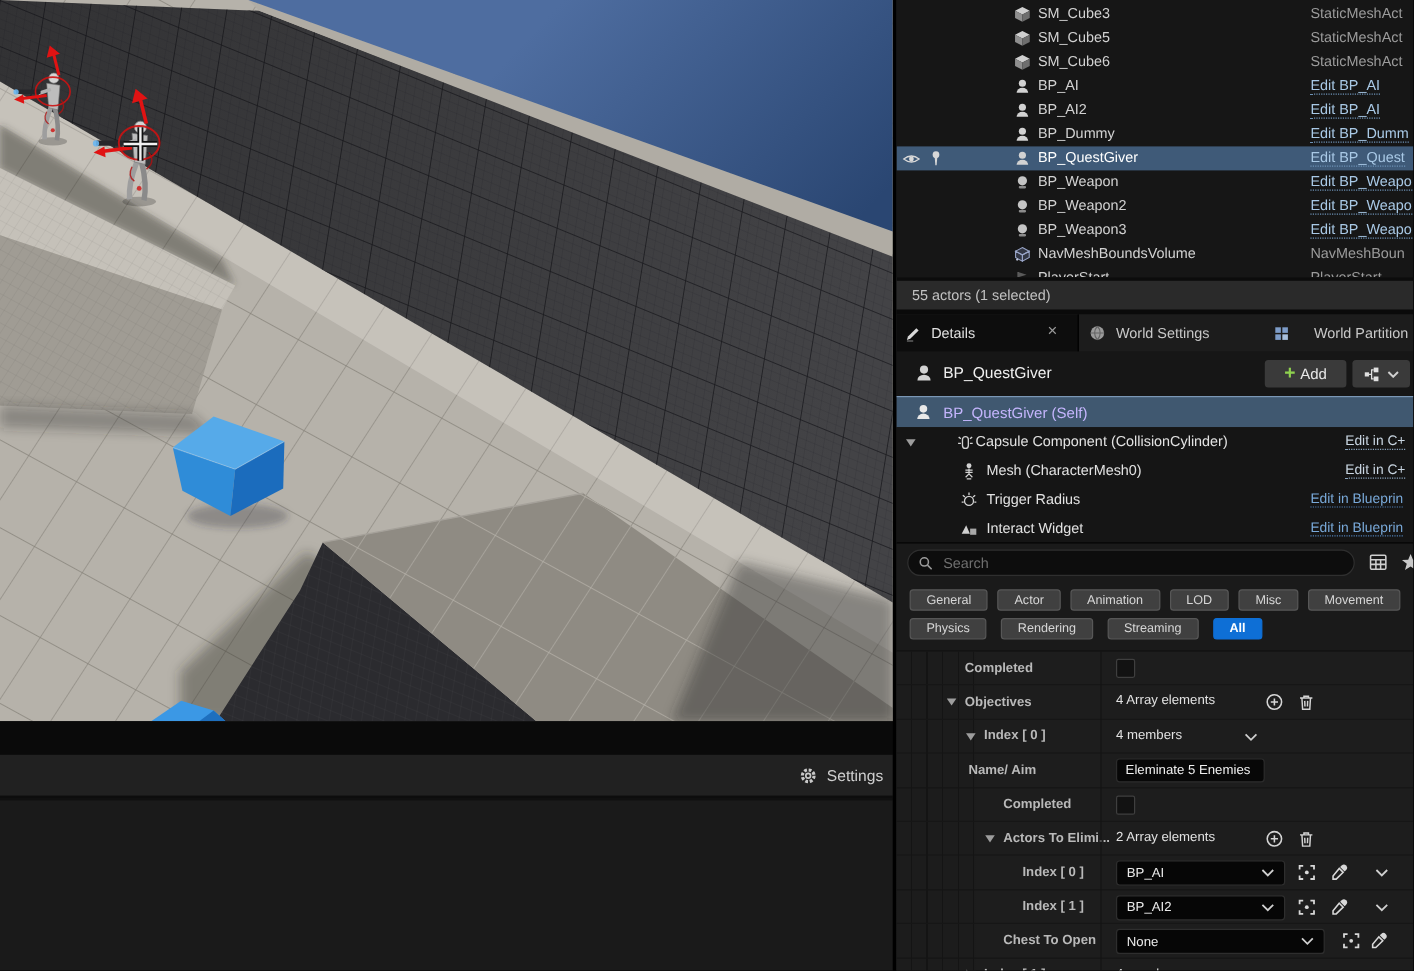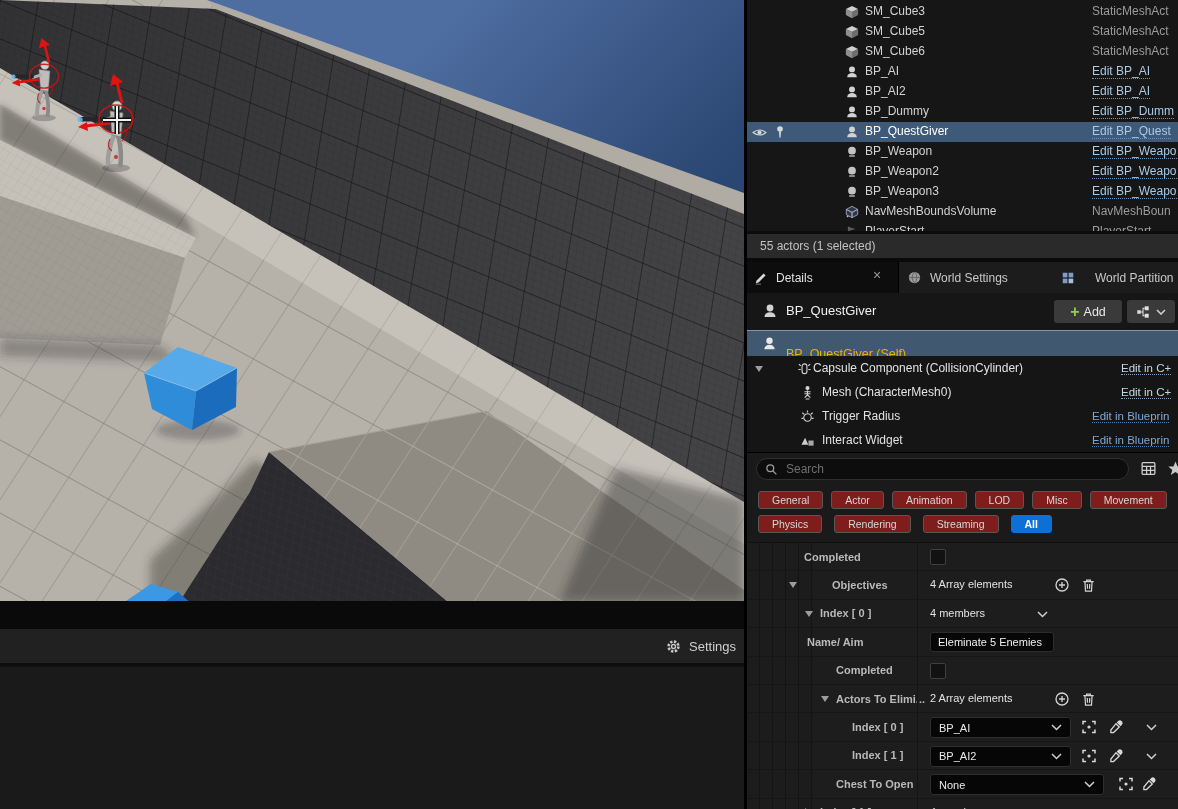--- a/index.html
+++ b/index.html
@@ -50,21 +50,21 @@
   #actor-name{position:absolute;left:39px;top:10px;font-size:13px;color:#f0f0f0;}
   .hbtn{position:absolute;top:7px;height:23px;background:#3a3a3a;border-radius:3px;display:flex;align-items:center;justify-content:center;gap:4px;}
   #add-btn{left:307px;width:68px;}
   #add-btn .plus{color:#8fd14f;font-size:16px;font-weight:bold;line-height:16px;}
   #add-btn span.lbl{color:#e8e8e8;font-size:12.5px;}
   #node-btn{left:380px;width:48px;gap:6px;}
 
   
   #selfrow{left:0;top:330px;width:431px;height:26px;background:#405870;border-top:1px solid #7b97b5;}
   #selfrow .oicon{left:15px;top:5px;width:15px;height:15px;}
-  #self-label{position:absolute;left:39px;top:16px;font-size:12.5px;color:#eab308;}
+  #self-label{position:absolute;left:39px;top:6px;font-size:12.5px;color:#c4b5fd;}
 
   
   #components{left:0;top:356px;width:431px;height:97px;background:#151515;border-bottom:1px solid #000;}
   .crow{position:absolute;left:0;width:431px;height:24px;}
   .crow .cicon{position:absolute;top:4px;width:15px;height:15px;}
   .clabel{position:absolute;top:4px;font-size:12px;color:#e2e2e2;white-space:nowrap;}
   .clink{position:absolute;top:5px;font-size:11.5px;white-space:nowrap;overflow:hidden;}
   .clink.c{color:#c9d6e2;border-bottom:1px dotted #8aa4bd;}
   .clink.bp{color:#79a9d9;border-bottom:1px dotted #4f7fb5;}
   .carrow{position:absolute;left:8px;top:9px;width:0;height:0;border-left:4.5px solid transparent;border-right:4.5px solid transparent;border-top:6px solid #9d9d9d;}
@@ -73,21 +73,21 @@
   #searchrow{left:0;top:453px;width:431px;height:32px;background:#1a1a1a;}
   #search-pill{position:absolute;left:9px;top:5px;width:373px;height:22px;background:#0d0d0d;border:1px solid #2f2f2f;border-radius:11px;
     display:flex;align-items:center;gap:8px;padding-left:8px;}
   #search-pill span{color:#6f6f6f;font-size:12px;}
   .sricon{position:absolute;top:7px;width:17px;height:17px;}
 
   
   #filters{left:0;top:485px;width:431px;height:58px;background:#1a1a1a;border-bottom:1px solid #101010;}
   .frow{position:absolute;left:11px;display:flex;gap:8px;}
   #frow1{top:6px;} #frow2{top:30px;gap:12px;}
-  .fpill{height:18px;border:1px solid #575757;border-radius:3px;background:#7f1d1d;color:#d6d6d6;
+  .fpill{height:18px;border:1px solid #575757;border-radius:3px;background:#404040;color:#d6d6d6;
     font-size:10.5px;display:flex;align-items:center;padding:0 13px;}
   .fpill.active{background:#0e6fd6;border-color:#0e6fd6;color:#fff;font-weight:bold;}
 
   
   #props{left:0;top:543px;width:431px;height:266px;background:#1d1d1d;overflow:hidden;}
   #props::before{content:"";position:absolute;left:0;top:0;bottom:0;width:66px;
     background:repeating-linear-gradient(90deg,#1c1c1c 0 12px,#141414 12px 13px);}
   #props::after{content:"";position:absolute;left:170px;top:0;bottom:0;width:1px;background:#141414;}
   .prow{position:absolute;left:0;width:431px;height:28.4px;border-bottom:1px solid #161616;}
   .pname{position:absolute;left:0;top:0;width:170px;height:100%;display:flex;align-items:center;font-weight:bold;}
@@ -567,21 +567,21 @@
         <div class="prow" style="top: 0px;">
           <div class="pname" style="padding-left: 57px;">
             <span class="plabel">Completed</span>
           </div>
           <div class="pval">
             <span class="pcheck"></span>
           </div>
         </div>
         <div class="prow" style="top: 28.4px;">
           <span class="parrow down" style="left: 42px;"></span>
-          <div class="pname" style="padding-left: 85px;">
+          <div class="pname" style="padding-left: 57px;">
             <span class="plabel">Objectives</span>
           </div>
           <div class="pval">
             <span class="pvtext">4 Array elements</span>
             <span class="picon" style="left: 124px;">
               <svg width="16" height="16" viewBox="0 0 16 16">
                 <g stroke="#d4d4d4" fill="none" stroke-width="1.3">
                   <circle cx="8" cy="8" r="6"></circle>
                   <path d="M8,5 V11 M5,8 H11"></path>
                 </g>

